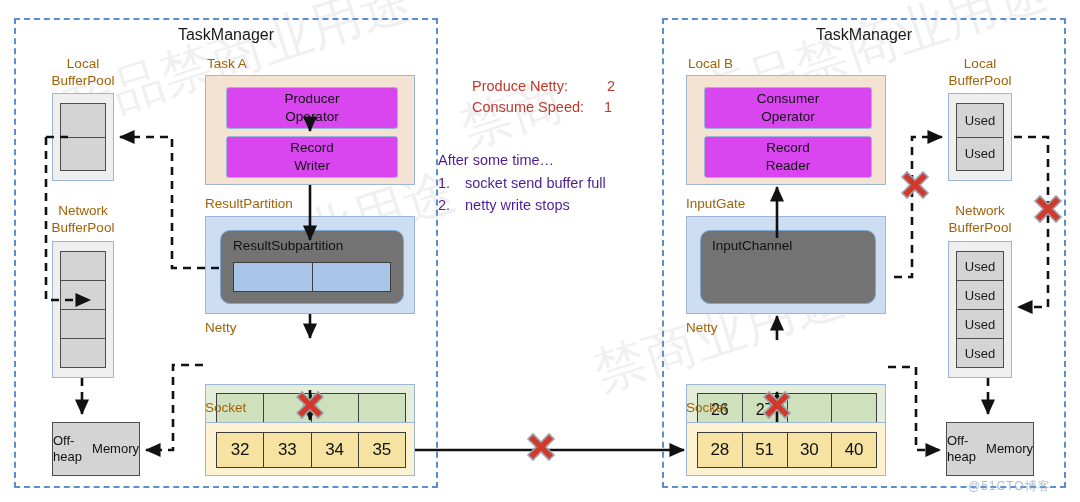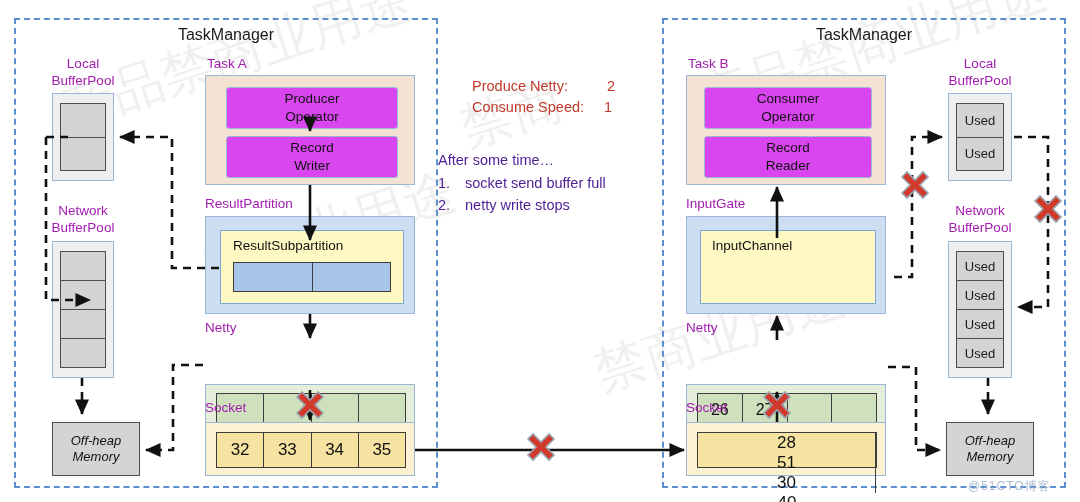--- a/index.html
+++ b/index.html
@@ -8,48 +8,48 @@
 
   #stage{position:absolute;left:0;top:0;width:1080px;height:502px;}
 
   .abs{position:absolute;box-sizing:border-box;}
 
   
   .tm-box{border:2px dashed #5b8fd0;background:transparent;}
   .tm-title{font-size:16px;color:#1a1a1a;text-align:center;width:100%;}
 
   
-  .cap{font-size:13.5px;color:#a21caf;white-space:nowrap;line-height:1.18;}
+  .cap{font-size:13.5px;color:#a16207;white-space:nowrap;line-height:1.18;}
   .cap.center{text-align:center;}
 
   
   .pool{background:#efefef;border:1px solid #9cb6d8;}
   .pool-inner{position:absolute;border:1.6px solid #4d4d4d;background:#d4d4d4;
               display:flex;flex-direction:column;}
   .pool-cell{flex:1;border-bottom:1.6px solid #4d4d4d;display:flex;
              align-items:center;justify-content:center;
              font-size:13px;color:#1a1a1a;}
   .pool-cell:last-child{border-bottom:none;}
 
   
   .offheap{background:#d4d4d4;border:1.6px solid #4d4d4d;display:flex;
-           flex-direction:column;align-items:center;justify-content:center;
-           font-size:13px;color:#111;line-height:1.25;font-style:italic;}
+           flex-direction:row;align-items:center;justify-content:center;
+           font-size:13px;color:#111;line-height:1.25;}
 
   
   .task-box{background:#f4e2d2;border:1px solid #9cb6d8;}
   .op-box{position:absolute;background:#d946ef;border:1px solid #9cb6d8;
           border-radius:3px;display:flex;flex-direction:column;
           align-items:center;justify-content:center;
           font-size:13.5px;color:#111;line-height:1.3;}
 
   
   .rp-box{background:#cddef2;border:1px solid #9cb6d8;}
-  .rsp-box{position:absolute;background:#fef9c3;border:1px solid #7ea6d4;
-           border-radius:0;}
+  .rsp-box{position:absolute;background:#737373;border:1px solid #7ea6d4;
+           border-radius:10px;}
   .rsp-label{position:absolute;font-size:13.5px;color:#111;}
   .cellrow{position:absolute;display:flex;border:1.6px solid #3d3d3d;
            box-sizing:border-box;}
   .cellrow>div{flex:1;border-right:1.6px solid #3d3d3d;display:flex;
                align-items:center;justify-content:center;color:#111;}
   .cellrow>div:last-child{border-right:none;}
   .rsp-cells{background:#a9c6e8;}
   .ic-cells{background:#bcd4ee;font-size:10px;}
 
   
@@ -164,21 +164,21 @@
 
   <div class="abs note" style="left:438px;top:152px;">After some time…</div>
   <div class="abs note" style="left:438px;top:175px;">1.</div>
   <div class="abs note" style="left:465px;top:175px;">socket send buffer full</div>
   <div class="abs note" style="left:438px;top:197px;">2.</div>
   <div class="abs note" style="left:465px;top:197px;">netty write stops</div>
 
   <div class="abs tm-box" style="left:662px;top:18px;width:404px;height:470px;"></div>
   <div class="abs tm-title" style="left:662px;top:26px;width:404px;">TaskManager</div>
 
-  <div class="abs cap" style="left:688px;top:56px;">Task B</div>
+  <div class="abs cap" style="left:688px;top:56px;">Local B</div>
   <div class="abs task-box" style="left:686px;top:75px;width:200px;height:110px;">
     <div class="op-box" style="left:17px;top:11px;width:166px;height:40px;">
       <span>Consumer</span>
       <span>Operator</span>
     </div>
     <div class="op-box" style="left:17px;top:60px;width:166px;height:40px;">
       <span>Record</span>
       <span>Reader</span>
     </div>
   </div>
@@ -195,21 +195,21 @@
     <div class="cellrow netty-cells" style="left:10px;top:8px;width:180px;height:34px;">
       <div>26</div>
       <div>27</div>
       <div></div>
       <div></div>
     </div>
   </div>
 
   <div class="abs cap" style="left:686px;top:400px;">Socket</div>
   <div class="abs socket-box" style="left:686px;top:422px;width:200px;height:54px;">
-    <div class="cellrow socket-cells" style="left:10px;top:9px;width:180px;height:36px;flex-direction:column;">
+    <div class="cellrow socket-cells" style="left:10px;top:9px;width:180px;height:36px;">
       <div>28</div>
       <div>51</div>
       <div>30</div>
       <div>40</div>
     </div>
   </div>
 
   <div class="abs cap center" style="left:935px;top:56px;width:90px;">Local</div>
   <div class="abs cap center" style="left:925px;top:73px;width:110px;">BufferPool</div>
   <div class="abs pool" style="left:948px;top:93px;width:64px;height:88px;">

